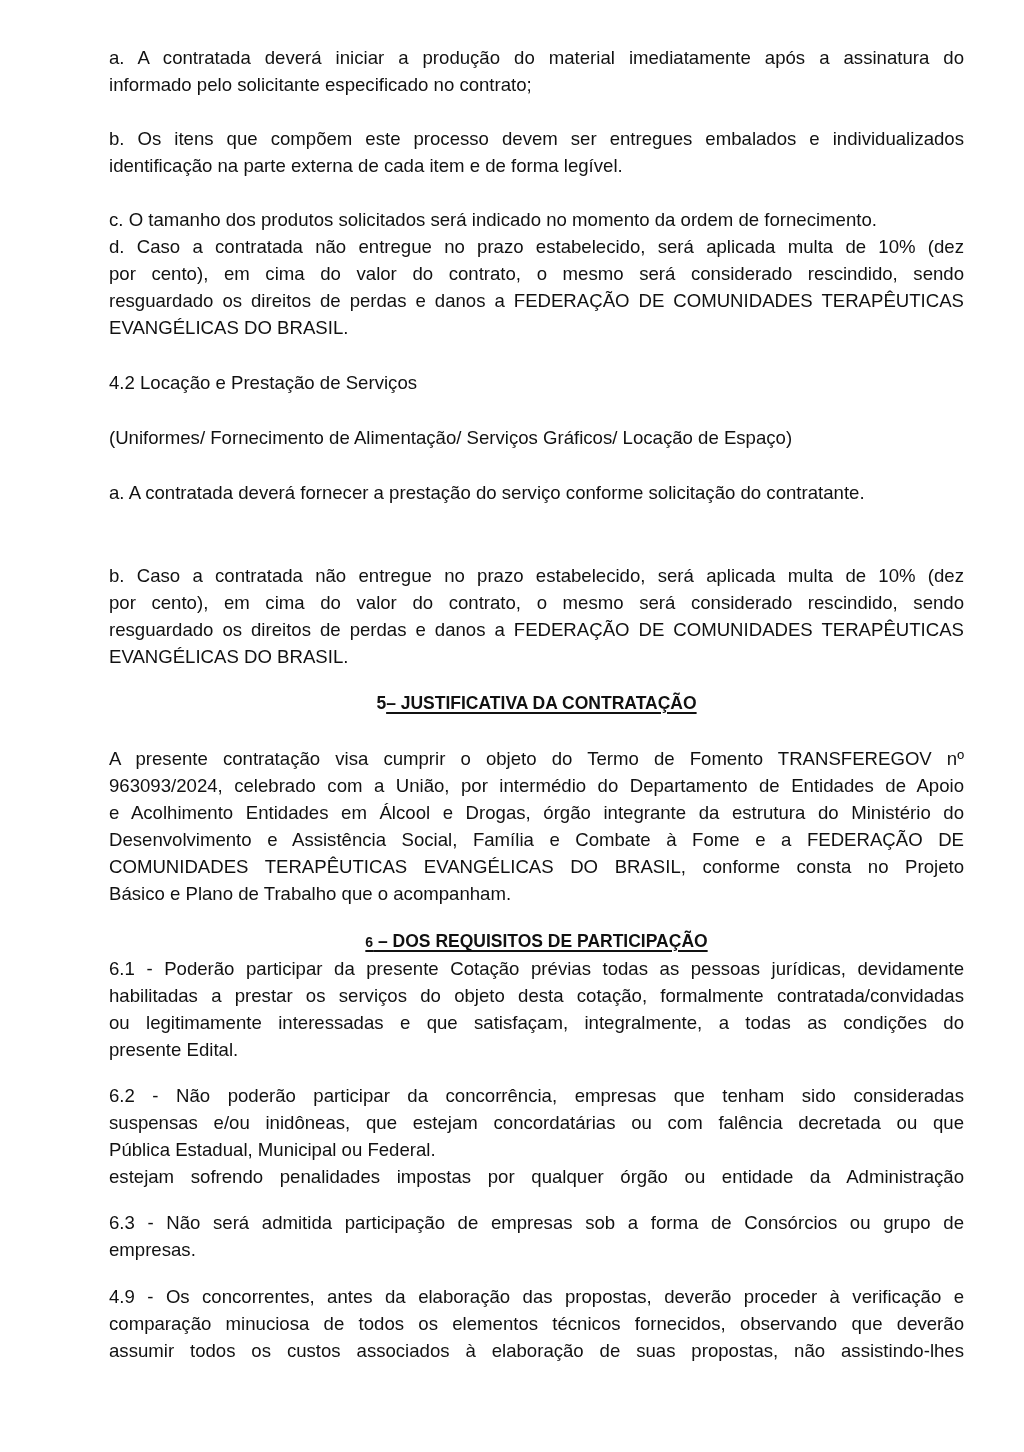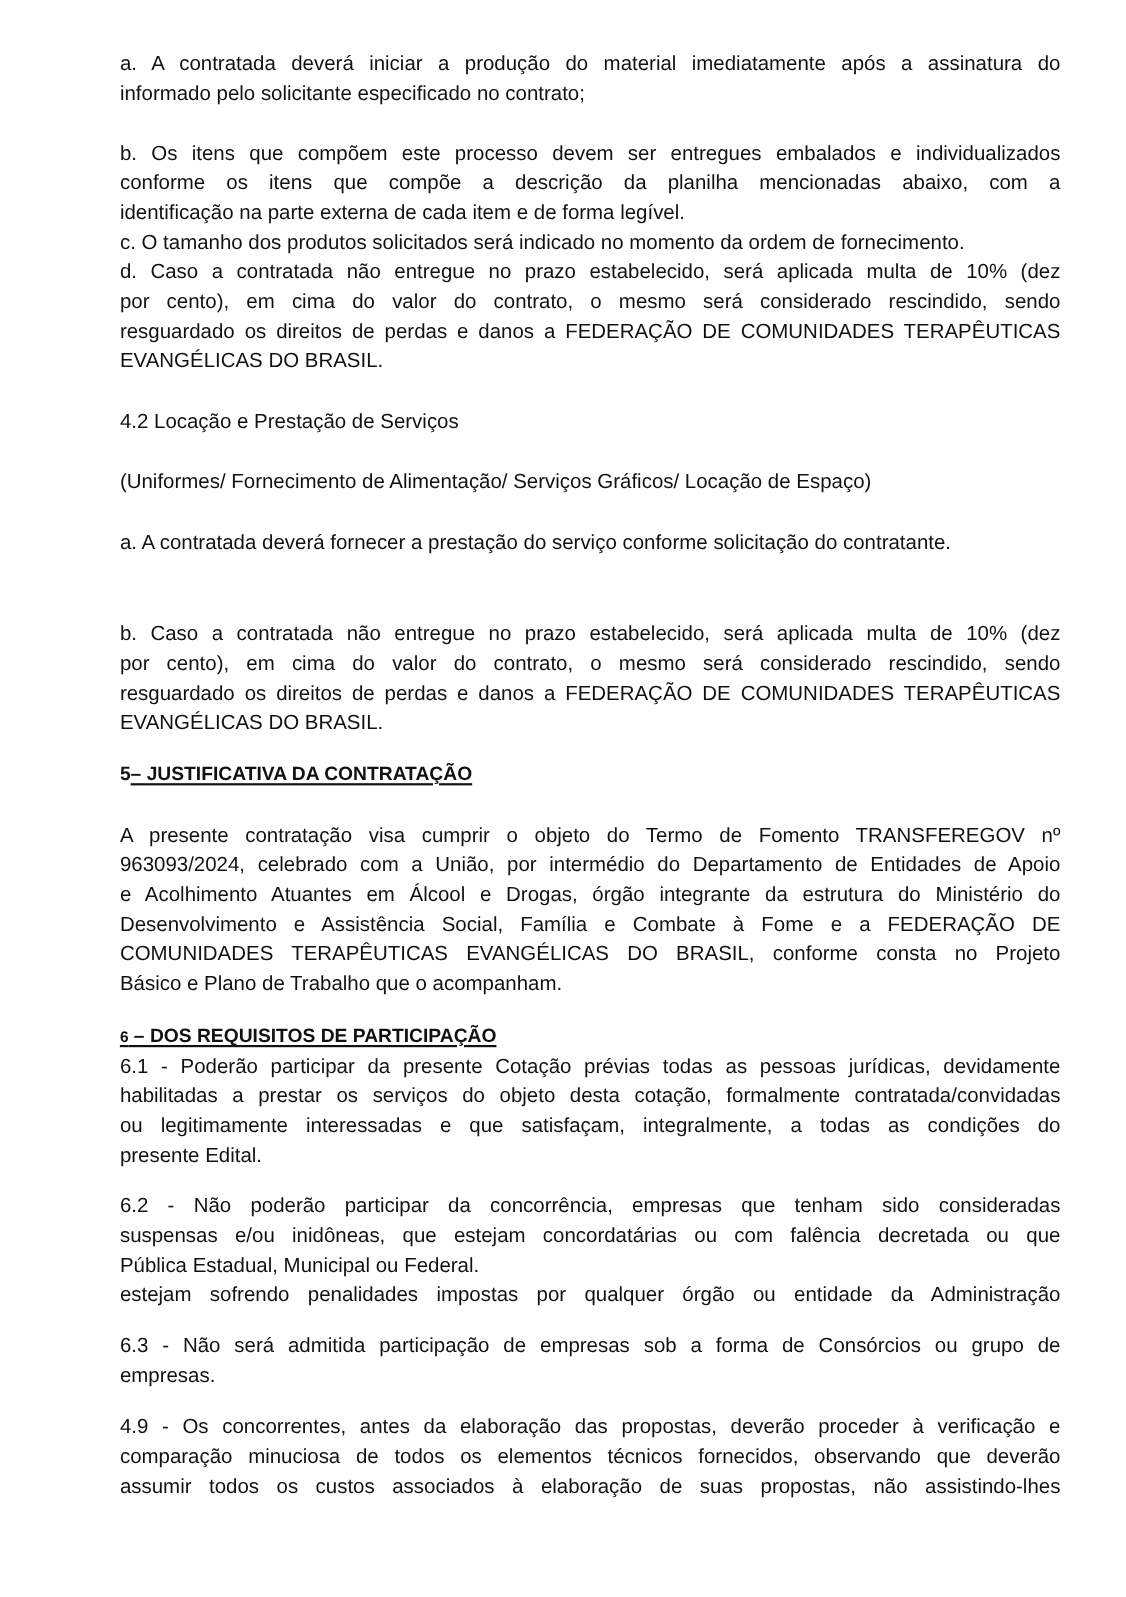--- a/index.html
+++ b/index.html
@@ -5,36 +5,35 @@
   html, body { margin: 0; padding: 0; background: #ffffff; }
   body { width: 1024px; height: 1452px; position: relative; overflow: hidden; }
   .page {
     position: absolute; left: 109px; top: 0; width: 855px;
     font-family: "Liberation Sans", sans-serif; font-size: 18.6px; color: #111111;
     line-height: 27px;
   }
   .blk { position: absolute; left: 0; width: 855px; margin: 0; }
   .ln { display: block; }
   .ln.j { text-align: justify; text-align-last: justify; }
-  .hd { font-weight: bold; font-size: 17.5px; }
+  .hd { font-weight: bold; font-size: 17.5px; text-align: center; }
   .u { text-decoration: underline; text-underline-offset: 3px; text-decoration-thickness: 1.5px; }
   .small { font-size: 14px; }
 </style>
 </head>
 <body>
 
 <div class="page">
 
   <div class="blk" style="top:44px">
     <span class="ln j">a. A contratada deverá iniciar a produção do material imediatamente após a assinatura do</span>
     <span class="ln">informado pelo solicitante especificado no contrato;</span>
   </div>
   <div class="blk" style="top:125px">
     <span class="ln j">b. Os itens que compõem este processo devem ser entregues embalados e individualizados</span>
-    <span class="ln j">conforme os itens que compõe a descrição da planilha mencionadas abaixo, com a</span>
     <span class="ln">identificação na parte externa de cada item e de forma legível.</span>
   </div>
   <div class="blk" style="top:206px">
     <span class="ln">c. O tamanho dos produtos solicitados será indicado no momento da ordem de fornecimento.</span>
   </div>
   <div class="blk" style="top:233px">
     <span class="ln j">d. Caso a contratada não entregue no prazo estabelecido, será aplicada multa de 10% (dez</span>
     <span class="ln j">por cento), em cima do valor do contrato, o mesmo será considerado rescindido, sendo</span>
     <span class="ln j">resguardado os direitos de perdas e danos a FEDERAÇÃO DE COMUNIDADES TERAPÊUTICAS</span>
     <span class="ln">EVANGÉLICAS DO BRASIL.</span>
@@ -55,21 +54,21 @@
     <span class="ln j">resguardado os direitos de perdas e danos a FEDERAÇÃO DE COMUNIDADES TERAPÊUTICAS</span>
     <span class="ln">EVANGÉLICAS DO BRASIL.</span>
   </div>
 
   <div class="blk hd" style="top:690px">
     <span>5</span><span class="u">– JUSTIFICATIVA DA CONTRATAÇÃO</span>
   </div>
   <div class="blk" style="top:745px">
     <span class="ln j">A presente contratação visa cumprir o objeto do Termo de Fomento TRANSFEREGOV nº</span>
     <span class="ln j">963093/2024, celebrado com a União, por intermédio do Departamento de Entidades de Apoio</span>
-    <span class="ln j">e Acolhimento Atuantes em Álcool e Drogas, órgão integrante da estrutura do Ministério do</span>
+    <span class="ln j">e Acolhimento Entidades em Álcool e Drogas, órgão integrante da estrutura do Ministério do</span>
     <span class="ln j">Desenvolvimento e Assistência Social, Família e Combate à Fome e a FEDERAÇÃO DE</span>
     <span class="ln j">COMUNIDADES TERAPÊUTICAS EVANGÉLICAS DO BRASIL, conforme consta no Projeto</span>
     <span class="ln">Básico e Plano de Trabalho que o acompanham.</span>
   </div>
 
   <div class="blk hd" style="top:928px">
     <span class="u"><span class="small">6</span><span> – DOS REQUISITOS DE PARTICIPAÇÃO</span></span>
   </div>
   <div class="blk" style="top:955px">
     <span class="ln j">6.1 - Poderão participar da presente Cotação prévias todas as pessoas jurídicas, devidamente</span>

